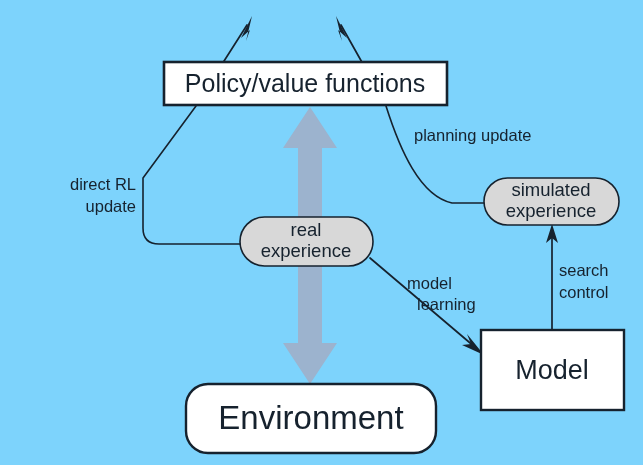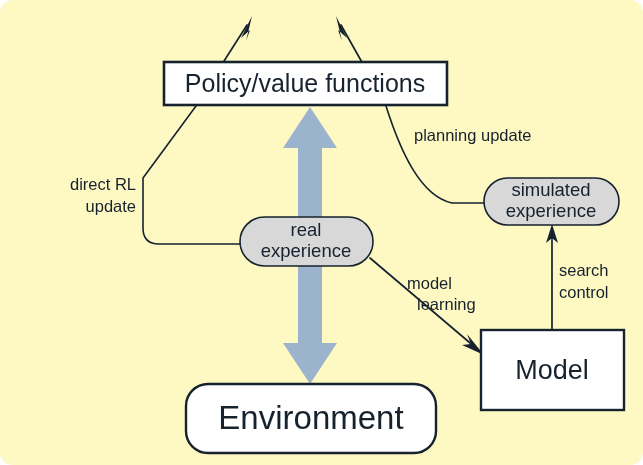--- a/index.html
+++ b/index.html
@@ -4,24 +4,23 @@
 <style>
   html, body {
     margin: 0;
     padding: 0;
     background: #ffffff;
   }
   #diagram-root {
     position: relative;
     width: 643px;
     height: 465px;
-    background: #fef9c3;
+    background: #7dd3fc;
     font-family: "Liberation Sans", sans-serif;
     overflow: hidden;
-    border-radius: 13px;
   }
   svg#diagram-svg {
     position: absolute;
     top: 0;
     left: 0;
     width: 643px;
     height: 465px;
     display: block;
   }
   .node-stroke {

